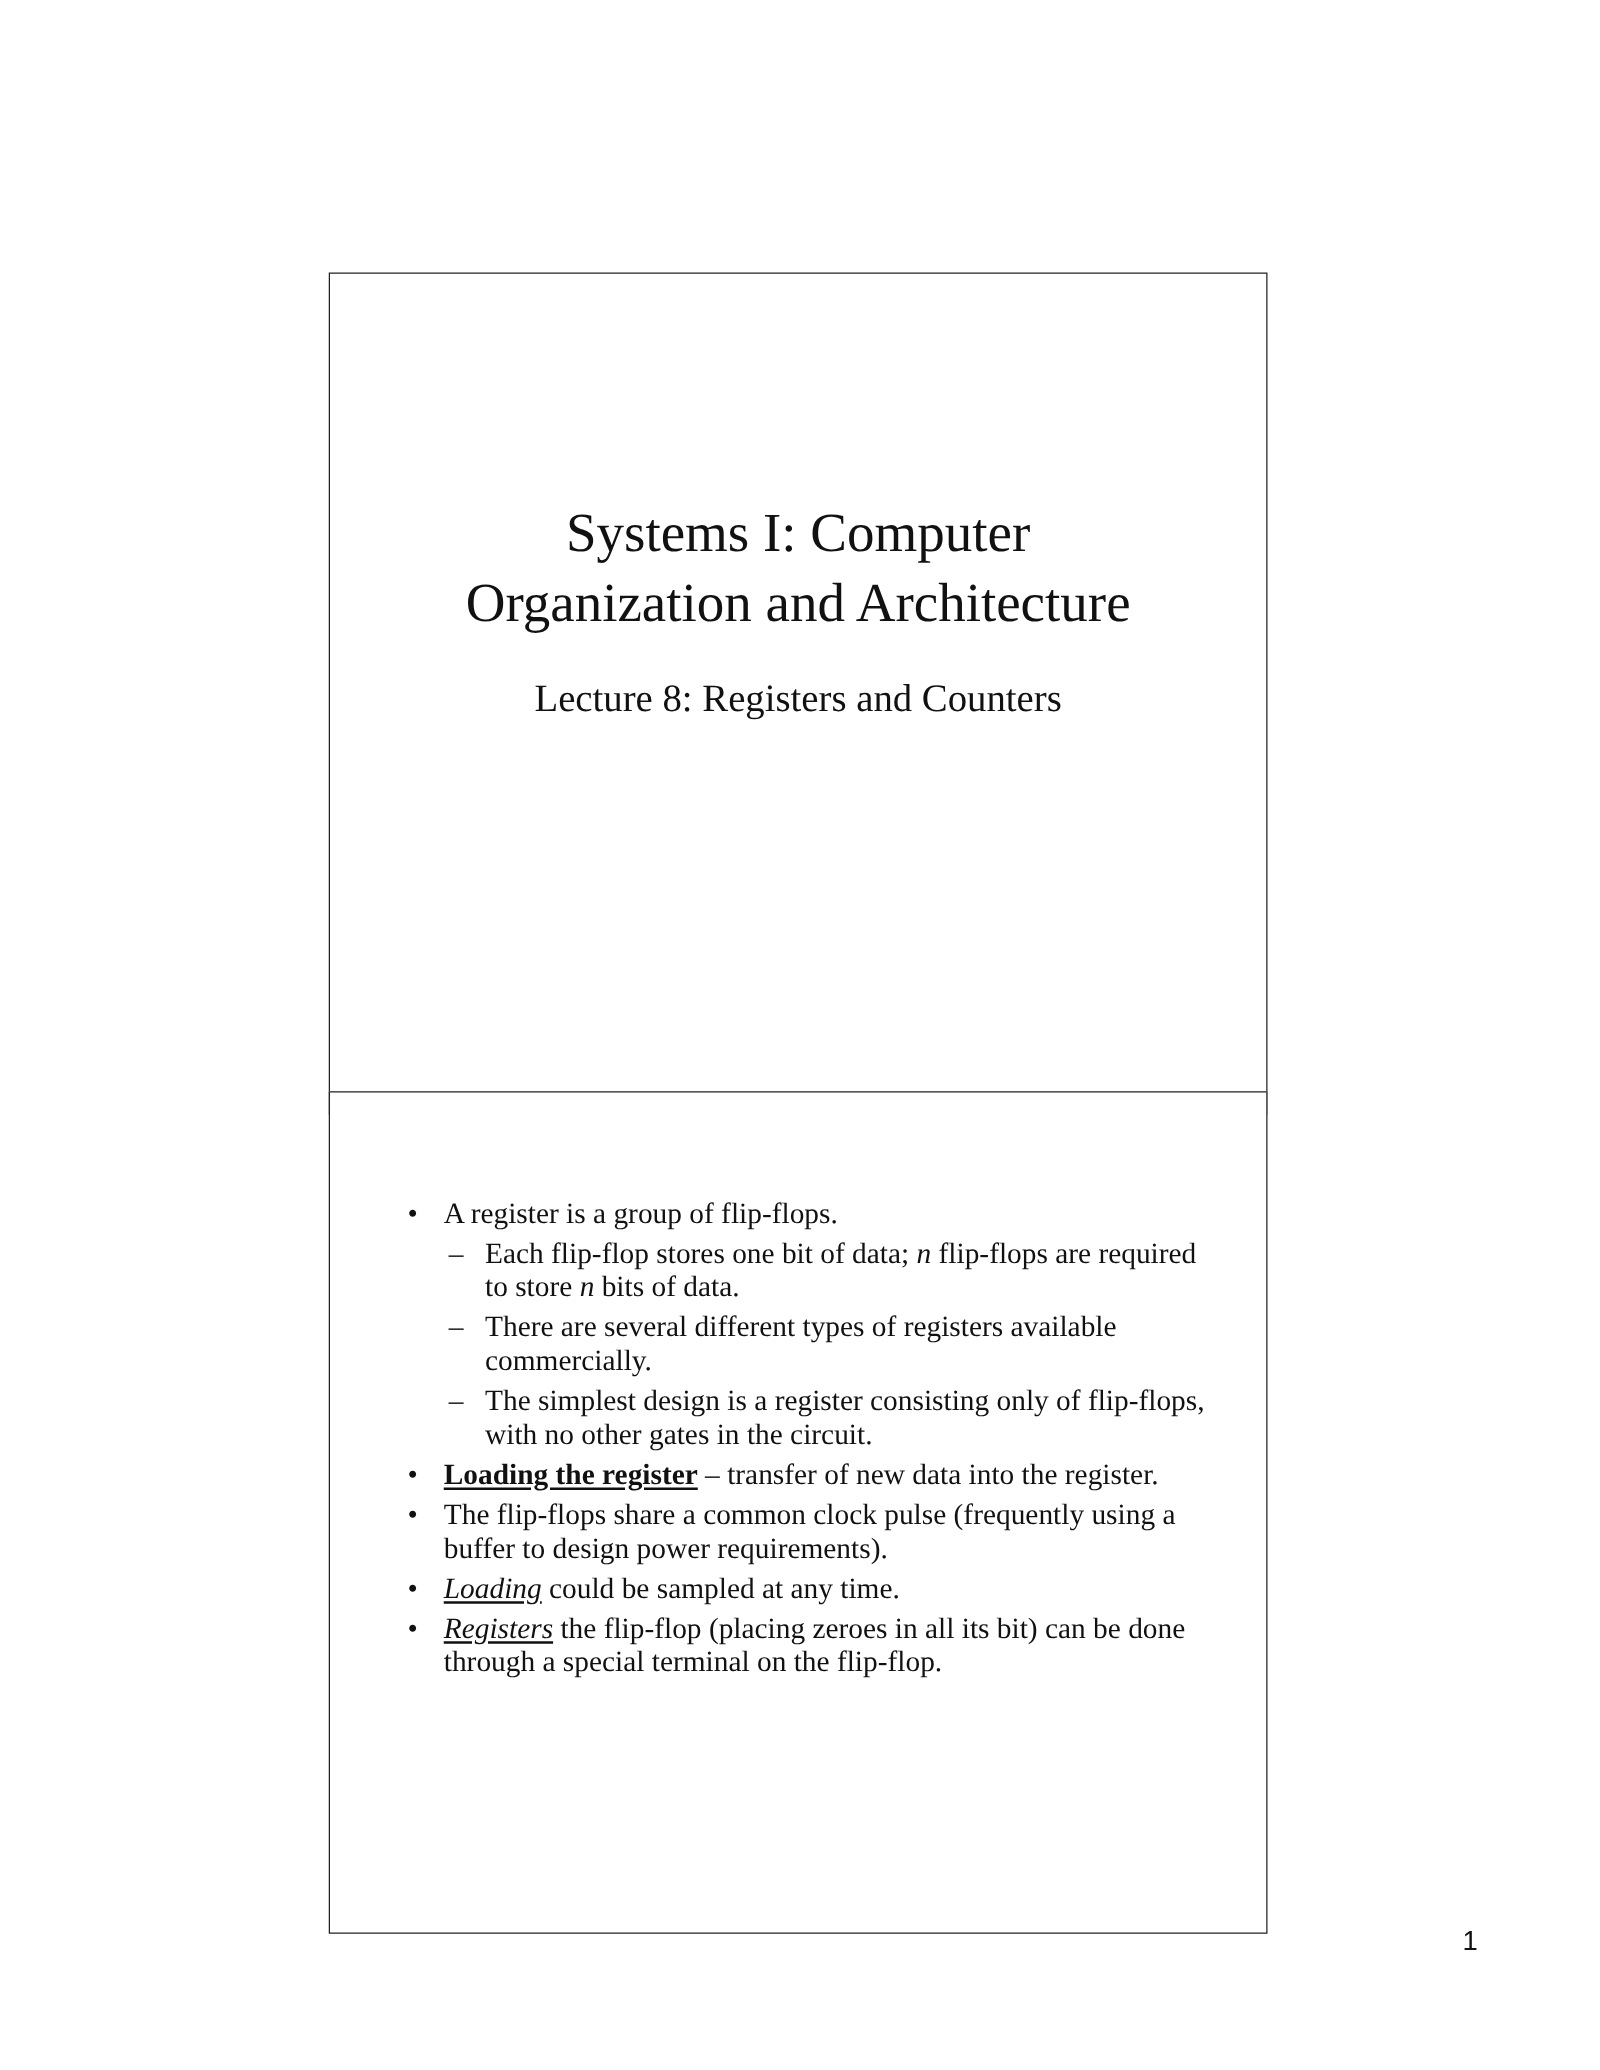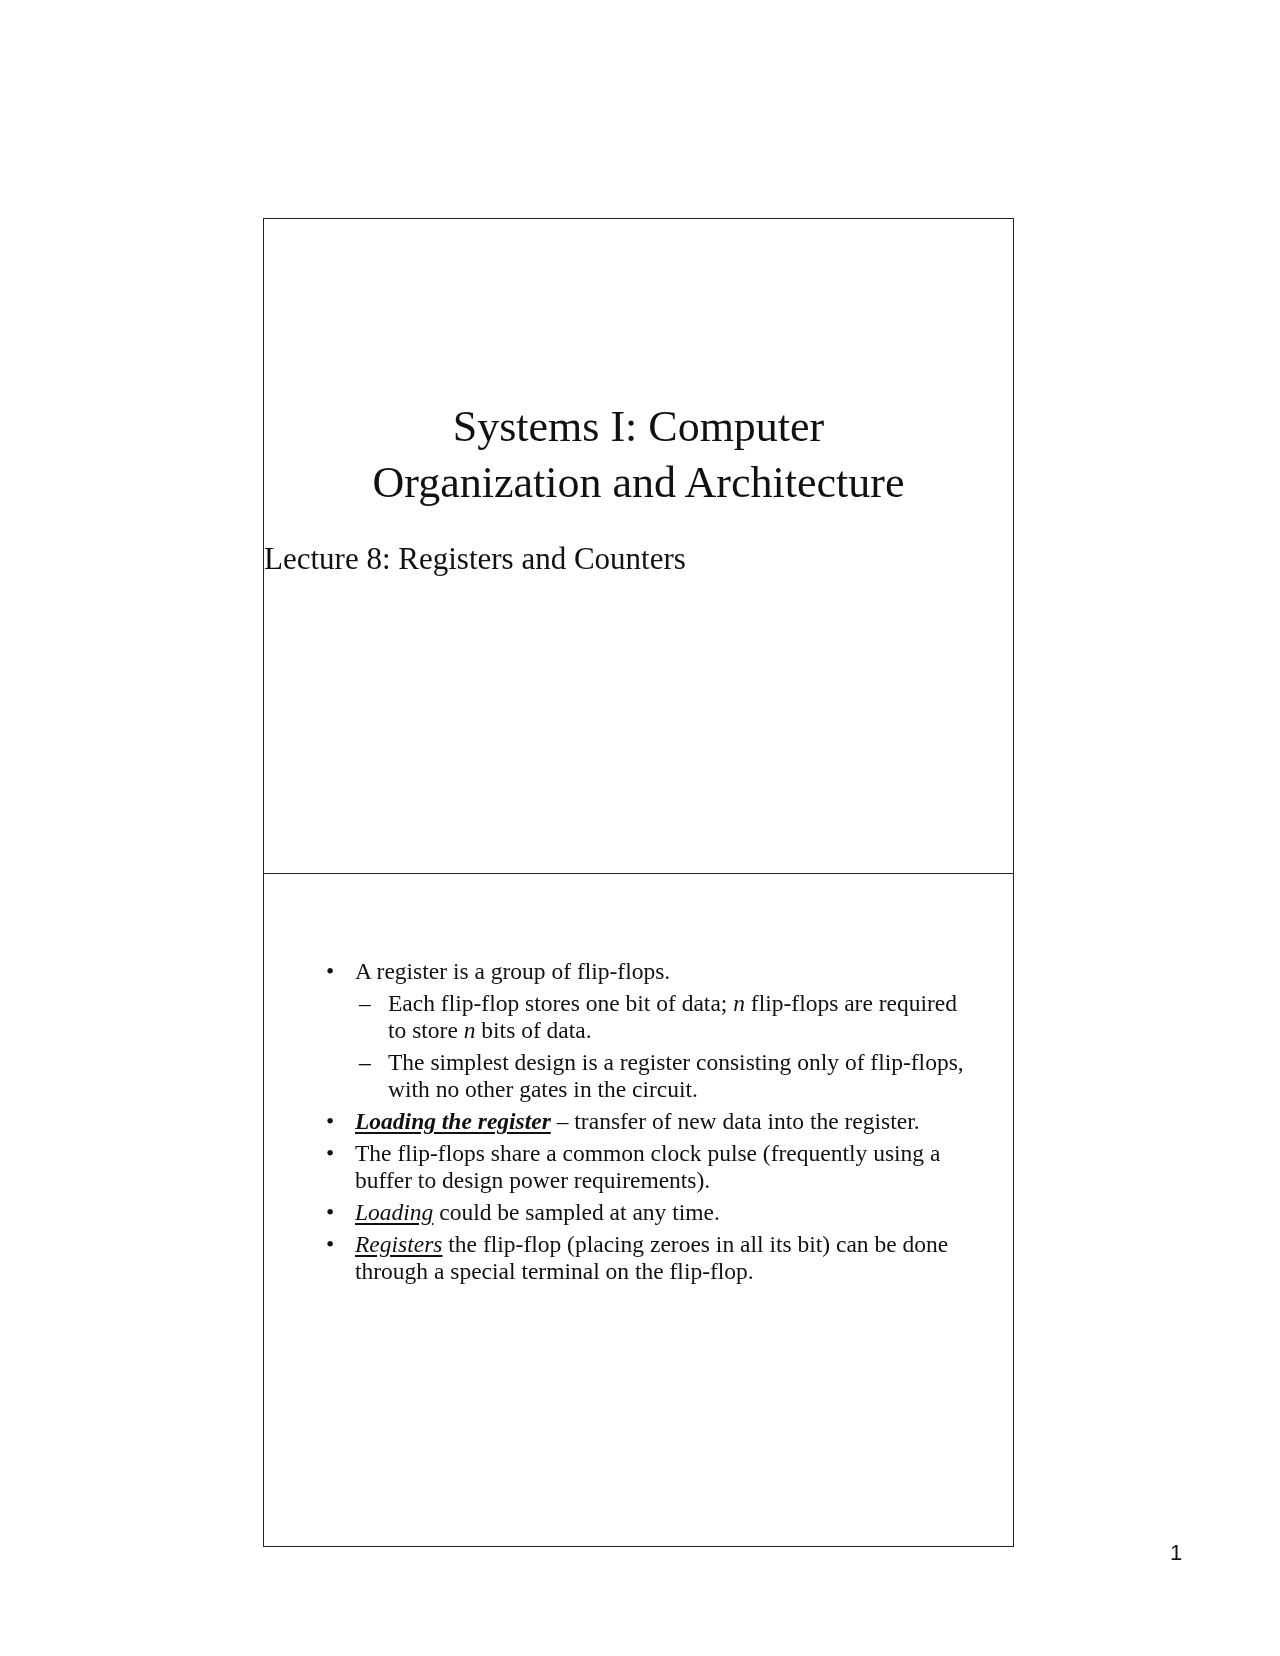--- a/index.html
+++ b/index.html
@@ -37,20 +37,21 @@
       line-height: 56px;
       font-weight: normal;
       margin: 0;
     }
     .title-main span { display: block; }
     .title-sub {
       position: absolute;
       left: 0;
       right: 0;
       top: 322px;
+      text-align: center;
       font-size: 31px;
       line-height: 36px;
       margin: 0;
       font-weight: normal;
     }
 
     .slide-heading {
       position: absolute;
       left: 0;
       right: 0;
@@ -92,21 +93,21 @@
       position: relative;
       padding-left: 33px;
       margin-bottom: 5px;
     }
     .subs > li > .marker {
       position: absolute;
       left: 4px;
       top: 0;
     }
     .u { text-decoration: underline; text-underline-offset: 3px; }
-    .bi { font-weight: bold; font-style: italic; }
+    .bi { font-weight: bold; }
     .i { font-style: italic; }
 
     .page-number {
       position: absolute;
       left: 1170px;
       top: 1540px;
       font-family: "Liberation Sans", "DejaVu Sans", sans-serif;
       font-size: 22px;
       line-height: 26px;
       color: #111111;
@@ -128,20 +129,21 @@
     <li>
       <span class="marker">•</span>
       <span>A register is a group of flip-flops.</span>
       <ul class="subs">
         <li>
           <span class="marker">–</span>
           <span><span>Each flip-flop stores one bit of data; </span><span class="i">n</span><span> flip-flops are required to store </span><span class="i">n</span><span> bits of data.</span></span>
         </li>
         <li>
           <span class="marker">–</span>
+          <span>There are several different types of registers available commercially.</span>
         </li>
         <li>
           <span class="marker">–</span>
           <span>The simplest design is a register consisting only of flip-flops, with no other gates in the circuit.</span>
         </li>
       </ul>
     </li>
     <li>
       <span class="marker">•</span>
       <span class="u bi">Loading the register</span><span> – transfer of new data into the register.</span>

